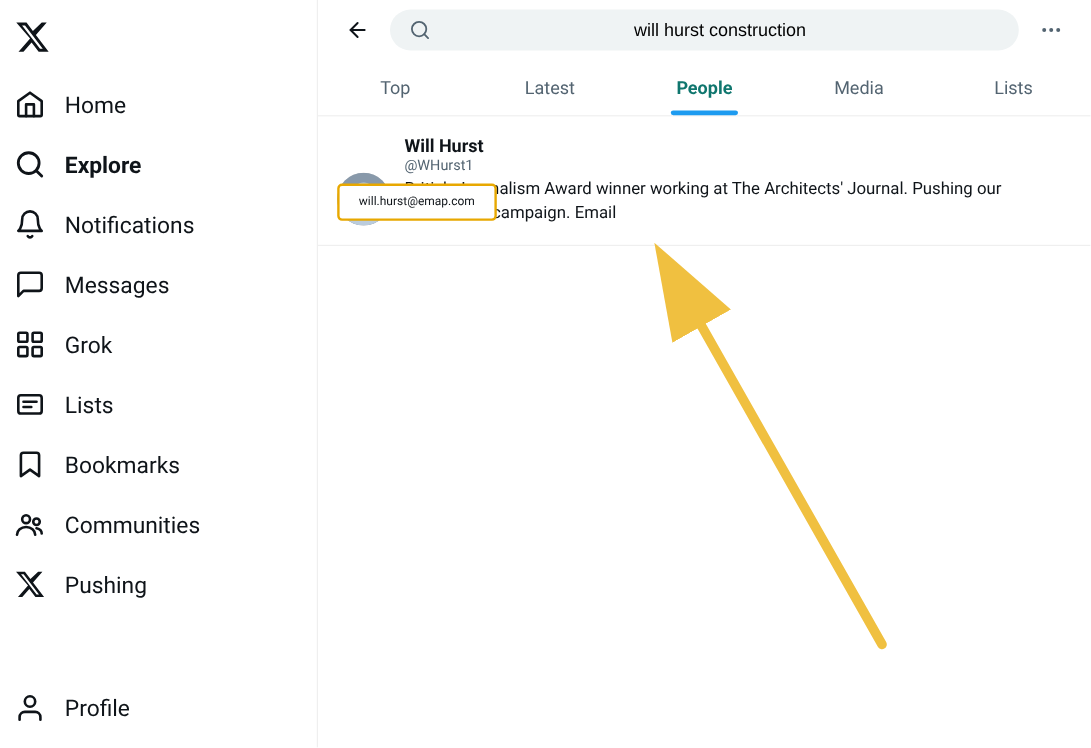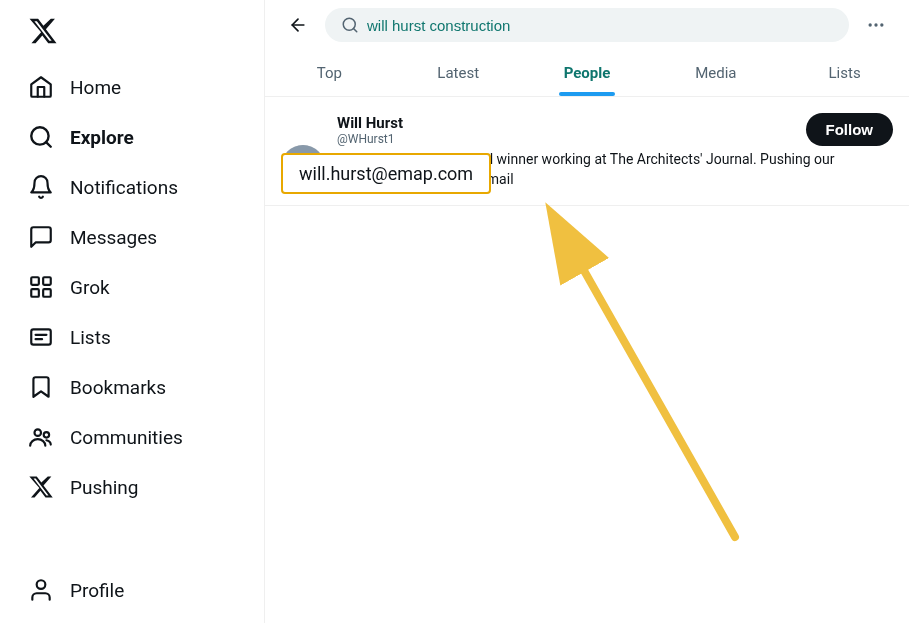--- a/index.html
+++ b/index.html
@@ -13,21 +13,21 @@
     }
 
     
     .sidebar {
       width: 265px;
       min-width: 265px;
       height: 623px;
       border-right: 1px solid #efefef;
       display: flex;
       flex-direction: column;
-      padding: 8px 16px;
+      padding: 8px 0;
       background: #fff;
     }
 
     .sidebar-logo {
       padding: 8px 12px;
       margin-bottom: 4px;
     }
 
     .sidebar-nav-item {
       display: flex;
@@ -93,23 +93,24 @@
       align-items: center;
       background: #eff3f4;
       border-radius: 9999px;
       padding: 8px 16px;
       gap: 8px;
     }
     .search-bar input {
       border: none;
       background: transparent;
       font-size: 15px;
-      color: #0f766e;
+      color: #000000;
       outline: none;
       flex: 1;
+      text-align: center;
     }
 
     .more-btn {
       width: 34px;
       height: 34px;
       border-radius: 50%;
       display: flex;
       align-items: center;
       justify-content: center;
       cursor: pointer;
@@ -223,21 +224,21 @@
     }
 
     .email-highlight {
       position: absolute;
       top: 56px;
       left: 16px;
       background: #fff;
       border: 2px solid #e8a800;
       border-radius: 4px;
       padding: 8px 16px;
-      font-size: 18px;
+      font-size: 10px;
       color: #0f1419;
       z-index: 10;
       white-space: nowrap;
     }
 
     
     .arrow-overlay {
       position: absolute;
       top: 80px;
       left: 200px;
@@ -404,21 +405,20 @@
           <ellipse cx="22" cy="38" rx="14" ry="10" fill="#bbccdd"></ellipse>
         </svg>
       </div>
 
       <div class="user-info">
         <div class="user-name-row">
           <div>
             <div class="user-name">Will Hurst</div>
             <div class="user-handle">@WHurst1</div>
           </div>
-          <button class="follow-btn">Follow</button>
         </div>
         <div class="user-bio">
           <span>British Journalism Award winner working at The Architects' Journal. Pushing</span><span> our </span><span class="hashtag">#RetroFirst</span><span> campaign. Email</span>
         </div>
       </div>
 
       <div class="email-highlight">will.hurst@emap.com</div>
 
       <div class="arrow-overlay">
         <svg width="280" height="370" viewBox="0 0 280 370">

